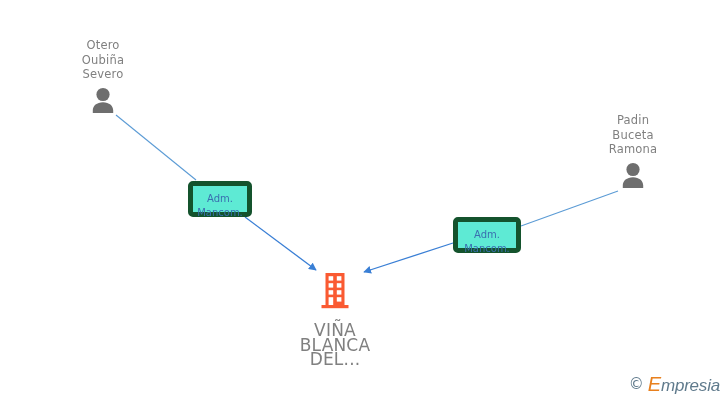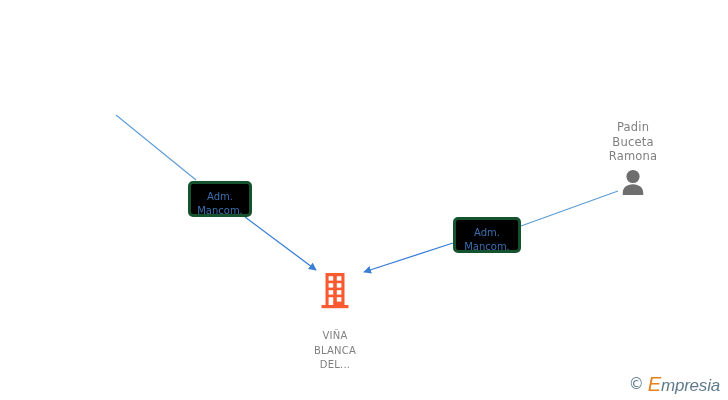--- a/index.html
+++ b/index.html
@@ -41,51 +41,51 @@
     white-space: pre-line;
   }
   .person-icon {
     display: block;
     margin: 5px auto 0 auto;
     width: 30px;
     height: 26px;
   }
 
   #person-left  { left: 33px;  top: 38px; }
-  #person-right { left: 563px; top: 120px; }
+  #person-right { left: 563px; top: 113px; }
 
   
   #company-node {
     position: absolute;
     left: 275px;
     top: 273px;
     width: 120px;
     text-align: center;
   }
   .company-icon {
     display: block;
     margin: 0 auto;
     width: 28px;
     height: 36px;
   }
   .company-label {
-    margin-top: 20px;
-    font-size: 10px;
+    margin-top: 14px;
+    font-size: 17px;
     line-height: 14.5px;
     color: #808080;
     letter-spacing: .2px;
     white-space: pre-line;
   }
 
   
   .edge-label {
     position: absolute;
     box-sizing: border-box;
-    background: #000000;
-    border: 3px solid #14532d;
+    background: #5eead4;
+    border: 5px solid #14532d;
     border-radius: 5px;
     color: #3A6FB0;
     font-size: 10px;
     line-height: 14px;
     text-align: center;
     padding: 6px 4px 5px 4px;
     white-space: pre-line;
     box-shadow: 0 0 0 0 rgba(0,0,0,0);
   }
   #edge-label-left  { left: 188px; top: 181px; width: 64px; height: 36px; }
@@ -133,20 +133,29 @@
 
     <line x1="116" y1="115" x2="196" y2="180" stroke="#5B9BD5" stroke-width="1.1"></line>
 
     <line x1="245" y1="217" x2="316" y2="270" stroke="#3A7FD5" stroke-width="1.3" marker-end="url(#arrowhead)"></line>
 
     <line x1="618" y1="191" x2="521" y2="226" stroke="#5B9BD5" stroke-width="1.1"></line>
 
     <line x1="453" y1="243" x2="364" y2="272" stroke="#3A7FD5" stroke-width="1.3" marker-end="url(#arrowhead)"></line>
   </svg>
 
+  <div class="person-node" id="person-left">
+    <div class="person-label">Otero
+Oubiña
+Severo</div>
+    <svg class="person-icon" viewBox="0 0 30 26">
+      <circle cx="15" cy="7.5" r="6.6" fill="#6E6E6E"></circle>
+      <path d="M15 15.2c-6.2 0-10.2 3.6-10.2 8.1V26h20.4v-2.7c0-4.5-4-8.1-10.2-8.1z" fill="#6E6E6E"></path>
+    </svg>
+  </div>
 
   <div class="person-node" id="person-right">
     <div class="person-label">Padin
 Buceta
 Ramona</div>
     <svg class="person-icon" viewBox="0 0 30 26">
       <circle cx="15" cy="7.5" r="6.6" fill="#6E6E6E"></circle>
       <path d="M15 15.2c-6.2 0-10.2 3.6-10.2 8.1V26h20.4v-2.7c0-4.5-4-8.1-10.2-8.1z" fill="#6E6E6E"></path>
     </svg>
   </div>

